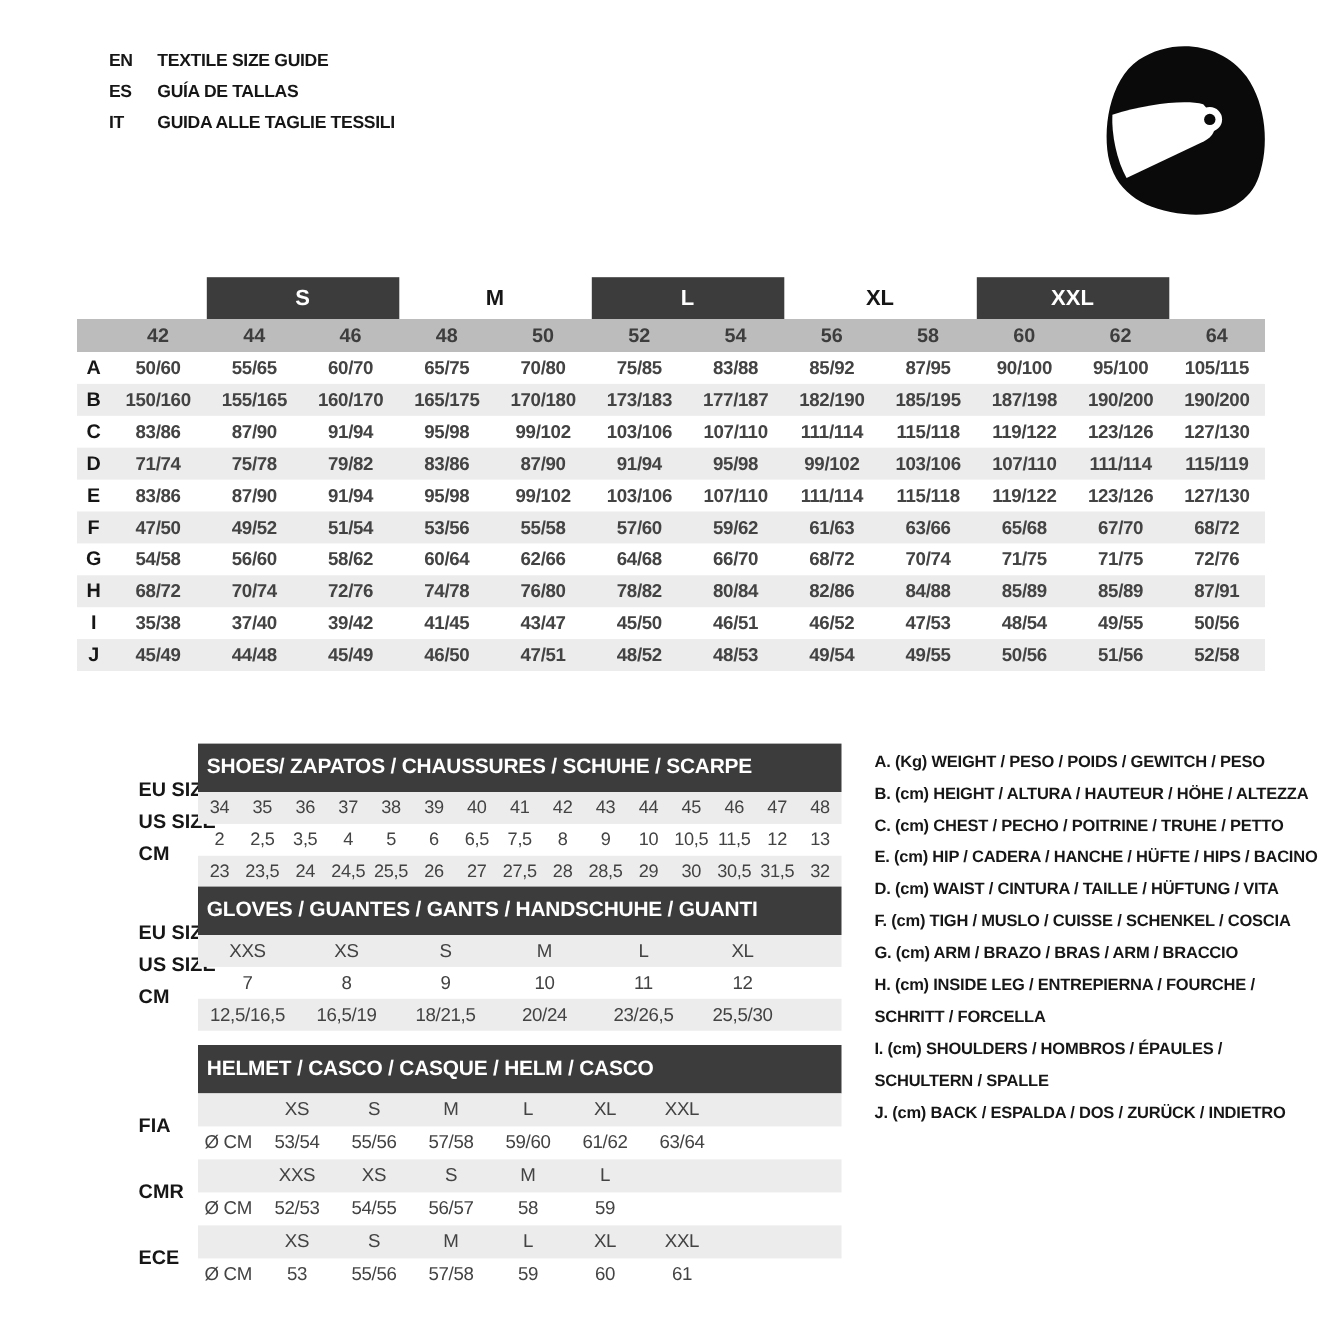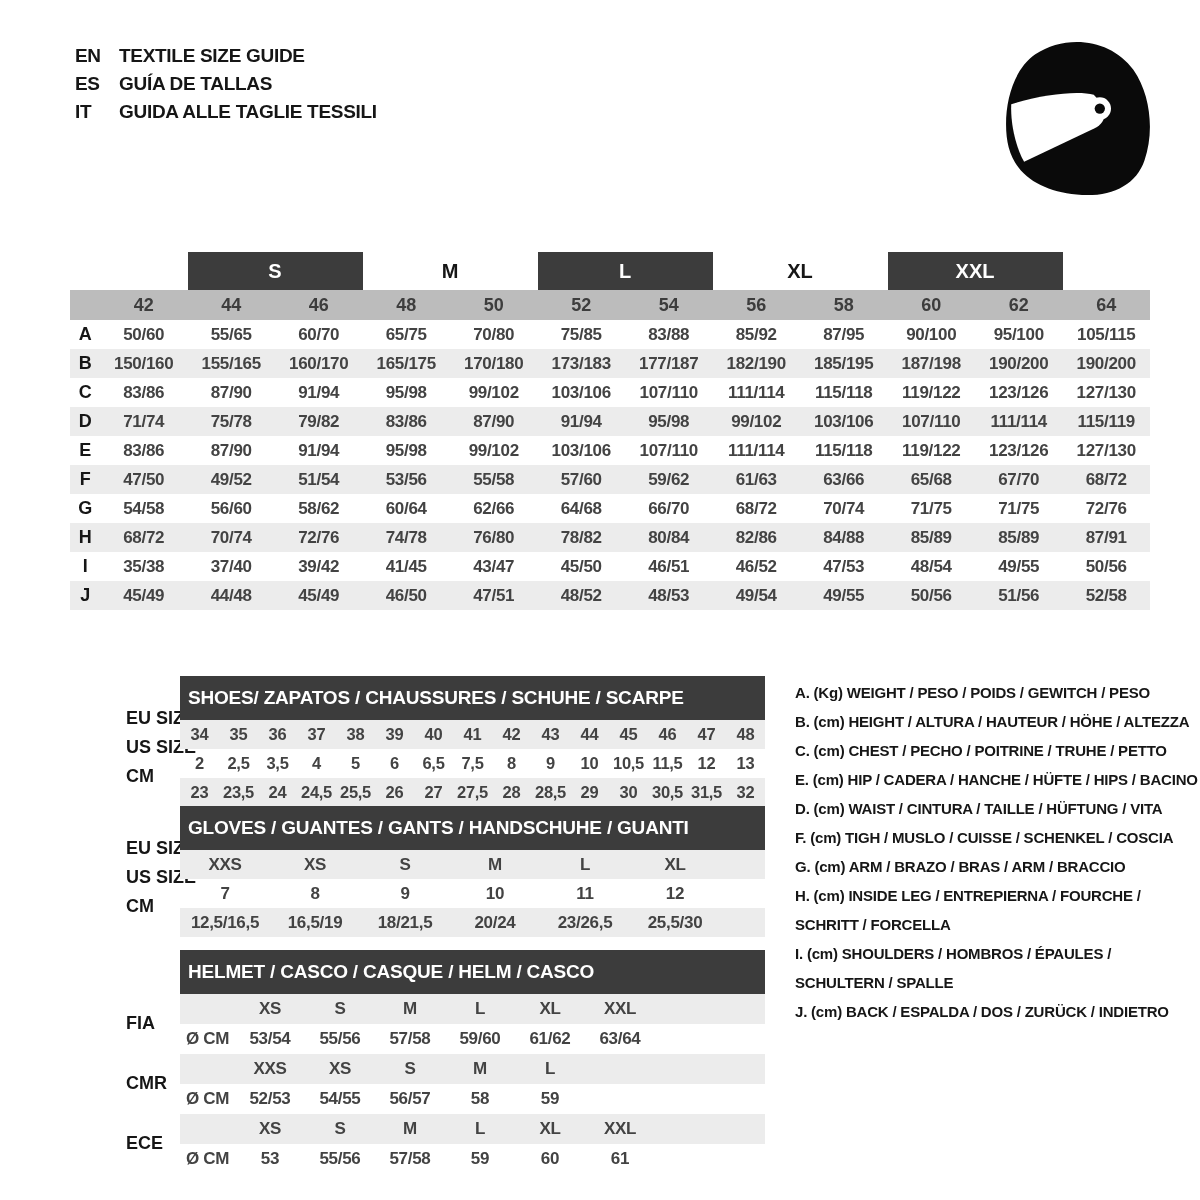--- a/index.html
+++ b/index.html
@@ -3,21 +3,21 @@
 <meta charset="utf-8">
 <style>
   html,body{margin:0;padding:0;}
   .page{
     position:relative;width:1200px;height:1200px;background:#ffffff;
     font-family:"Liberation Sans", sans-serif;overflow:hidden;color:#434343;
   }
   
   .langs{position:absolute;left:75px;top:42px;}
   .lang-row{display:grid;grid-template-columns:44px auto;height:28px;align-items:center;
-    font-size:19px;font-weight:700;color:#161616;letter-spacing:-0.3px;white-space:nowrap;}
+    font-size:16px;font-weight:700;color:#161616;letter-spacing:-0.3px;white-space:nowrap;margin-left:24px;}
   
   .helmet-icon{position:absolute;left:982px;top:32px;width:172px;height:172px;}
   
   .main-table{position:absolute;left:70px;top:252px;width:1080px;}
   .bands{display:grid;grid-template-columns:30px repeat(12,1fr);height:38px;}
   .band{display:flex;align-items:center;justify-content:center;
     font-size:20px;font-weight:700;color:#161616;}
   .band.dark{background:var(--dark-bar,#3c3c3c);color:#ffffff;}
   .strip{display:grid;grid-template-columns:30px repeat(12,1fr);height:30px;align-items:center;
     background:var(--number-strip,#bcbcbc);font-size:18px;font-weight:700;color:#3d3d3d;}
@@ -28,21 +28,21 @@
   .cell{display:block;text-align:center;}
   
   .sec{position:absolute;left:70px;width:720px;}
   .sec-labels{position:absolute;left:8px;top:0;font-size:18px;font-weight:700;color:#161616;white-space:nowrap;margin-left:48px;}
   .sec-labels .spacer{height:28px;}
   .sec-labels .slab{height:29px;display:flex;align-items:center;}
   .helmet-t .sec-labels .slab{height:30px;}
   .sec-body{position:absolute;left:110px;top:0;width:585px;}
   .sec-title{height:44px;background:var(--dark-bar,#3c3c3c);color:#ffffff;display:flex;align-items:center;
     padding-left:8px;font-size:19px;font-weight:700;letter-spacing:-0.2px;box-sizing:border-box;white-space:nowrap;}
-  .srow{display:grid;height:29px;align-items:center;font-size:17px;font-weight:700;
+  .srow{display:grid;height:29px;align-items:center;font-size:17px;font-weight:400;
     color:var(--text,#434343);letter-spacing:-0.3px;}
   .srow.gray{background:var(--row-stripe,#ececec);}
   .shoes .srow{grid-template-columns:repeat(15,1fr);font-size:16.5px;}
   .gloves .srow{grid-template-columns:repeat(6,90px);}
   .helmet-t .srow{grid-template-columns:55px repeat(6,70px);height:30px;}
   .unit-cell{text-align:center;}
   
   .legend{position:absolute;left:795px;top:678px;width:402px;}
   .legend-line{height:29px;display:flex;align-items:center;font-size:15px;font-weight:700;
     color:#161616;letter-spacing:-0.2px;white-space:nowrap;}

